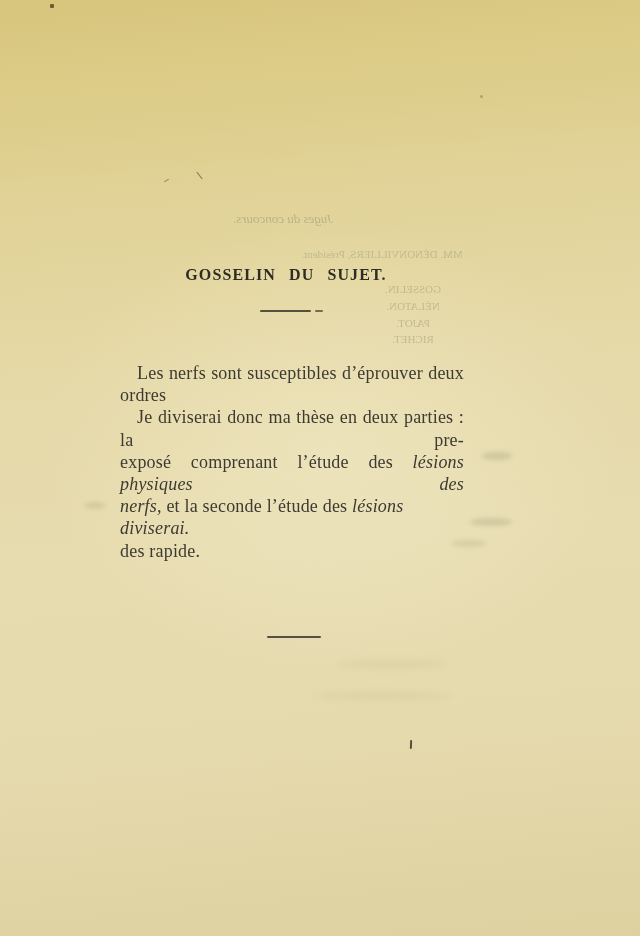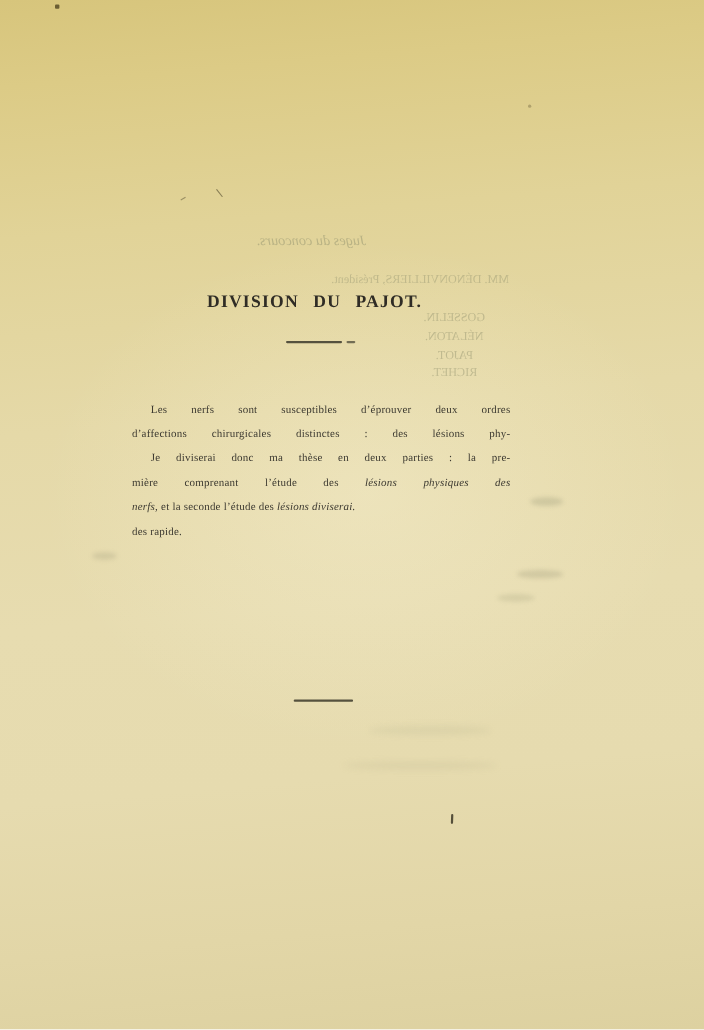--- a/index.html
+++ b/index.html
@@ -29,21 +29,21 @@
     font-size:16px;
     letter-spacing:1.1px;
     word-spacing:8px;
     color:#2f2c25;
     text-align:center;
   }
   .rule-seg{position:absolute;background:#55513e;height:2px;border-radius:1px;}
   .body-block{
     position:absolute;
     left:120px;top:362px;width:344px;
-    font-size:10px;
+    font-size:18px;
     line-height:22.2px;
     letter-spacing:0.2px;
     color:#3d3a31;
   }
   .bl{white-space:normal;}
   .jline{text-align:justify;text-align-last:justify;}
   .lline{text-align:left;text-align-last:left;}
   .indent{text-indent:17px;}
   .bl i{font-style:italic;}
   .smudge{position:absolute;border-radius:50%;z-index:1;}
@@ -74,32 +74,31 @@
   </div>
 
   <div class="smudge" style="left:482px;top:452px;width:30px;height:8px;background:rgba(150,148,115,0.30);filter:blur(2px);"></div>
   <div class="smudge" style="left:470px;top:518px;width:42px;height:8px;background:rgba(150,148,115,0.28);filter:blur(2px);"></div>
   <div class="smudge" style="left:452px;top:540px;width:34px;height:7px;background:rgba(150,148,115,0.22);filter:blur(2px);"></div>
   <div class="smudge" style="left:84px;top:502px;width:22px;height:7px;background:rgba(150,148,115,0.25);filter:blur(2px);"></div>
   <div class="smudge" style="left:336px;top:660px;width:110px;height:8px;background:rgba(170,166,130,0.16);filter:blur(3px);"></div>
   <div class="smudge" style="left:312px;top:692px;width:140px;height:8px;background:rgba(170,166,130,0.14);filter:blur(3px);"></div>
 
   <div class="content title" style="left:114px;top:266px;width:344px;">
-    <span>DIVISION DU PAJOT.</span>
+    <span>GOSSELIN DU SUJET.</span>
   </div>
 
   <div class="rule-seg content" style="left:260px;top:310px;width:51px;"></div>
   <div class="rule-seg content" style="left:315px;top:310px;width:8px;opacity:0.8;"></div>
 
   <div class="body-block content">
     <div class="bl jline indent"><span>Les nerfs sont susceptibles d’éprouver deux ordres</span></div>
-    <div class="bl jline"><span>d’affections chirurgicales distinctes : des lésions phy-</span></div>
 
     <div class="bl jline indent"><span>Je diviserai donc ma thèse en deux parties : la pre-</span></div>
-    <div class="bl jline"><span>mière comprenant l’étude des </span><i>lésions physiques des</i></div>
+    <div class="bl jline"><span>exposé comprenant l’étude des </span><i>lésions physiques des</i></div>
     <div class="bl lline"><i>nerfs,</i><span> et la seconde l’étude des </span><i>lésions diviserai.</i></div>
 
     <div class="bl lline"><span>des rapide.</span></div>
   </div>
 
   <div class="rule-seg content" style="left:267px;top:636px;width:54px;"></div>
 
   <div class="artifact" style="left:50px;top:4px;width:4px;height:4px;background:#6b5e33;border-radius:1px;"></div>
   <div class="artifact" style="left:195px;top:175px;width:9px;height:1px;background:#8a7f56;transform:rotate(52deg);border-radius:1px;"></div>
   <div class="artifact" style="left:164px;top:180px;width:5px;height:1px;background:#9a8f64;transform:rotate(-30deg);"></div>

